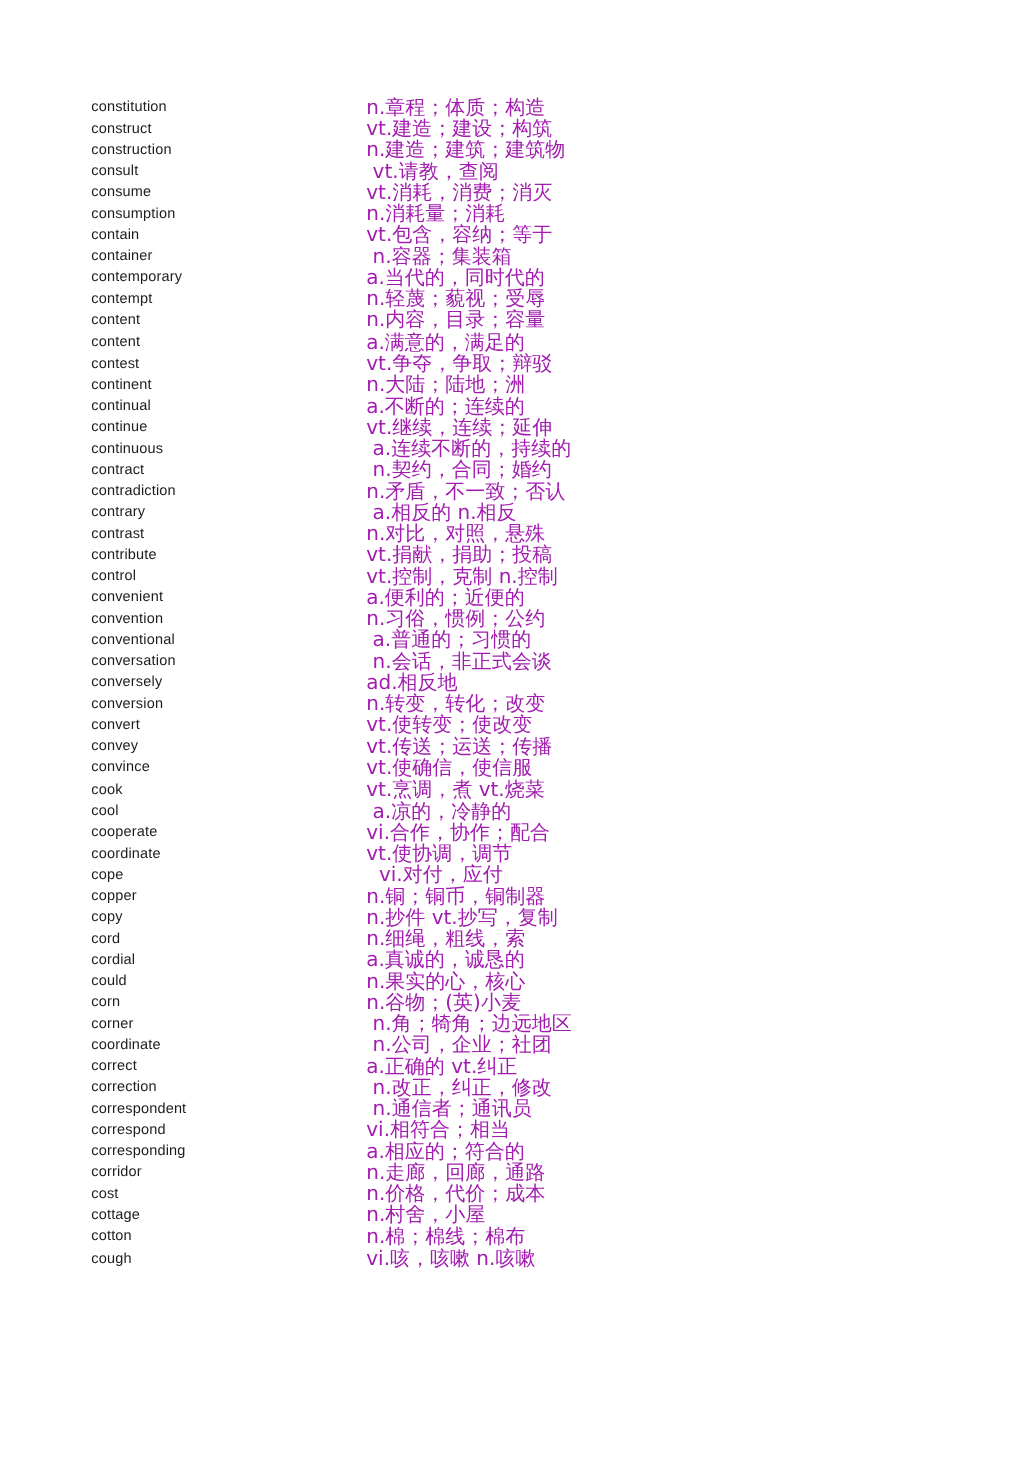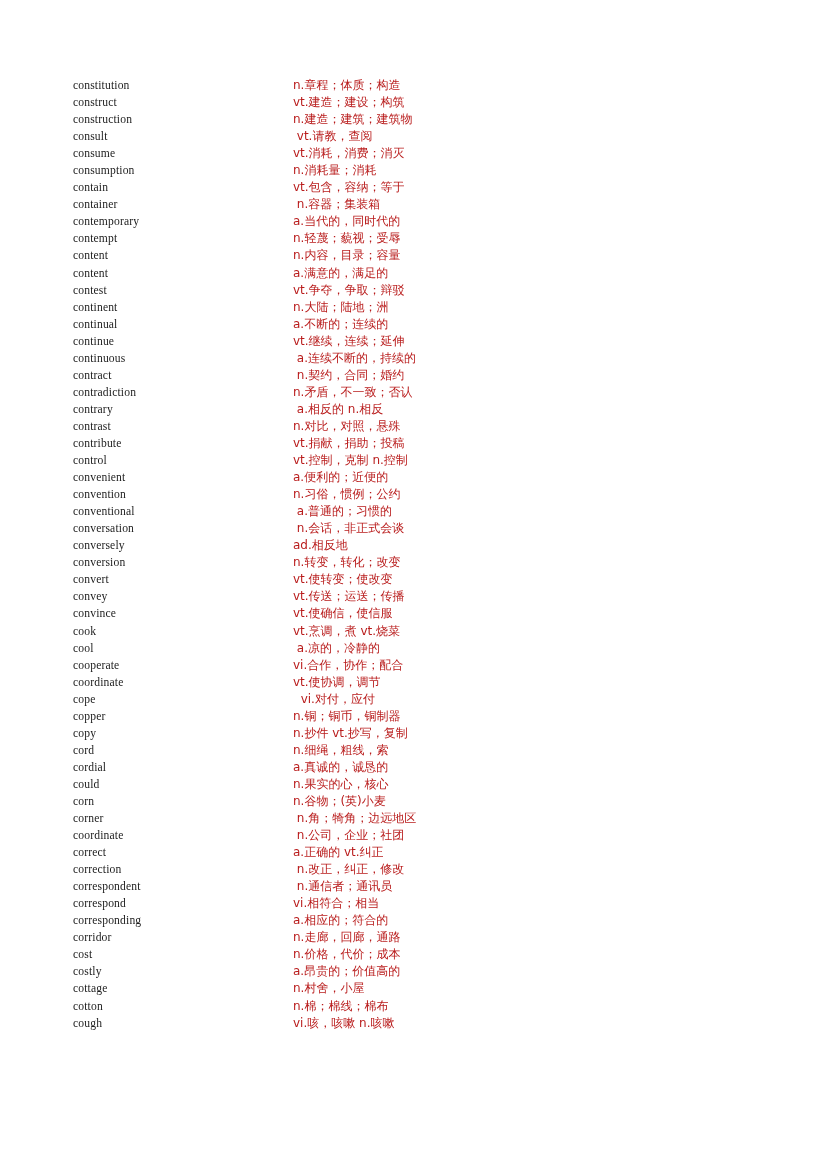--- a/index.html
+++ b/index.html
@@ -32,32 +32,32 @@
     display: block;
     height: 17.05px;
     line-height: 17.05px;
     white-space: nowrap;
     position: relative;
   }
   .word {
     position: absolute;
     left: 0;
     top: 0;
-    font-family: Liberation Serif, serif;
+    font-family: Liberation Sans, sans-serif;
     font-size: 11.6px;
     letter-spacing: 0.15px;
     color: #1c1c1c;
   }
   .definition {
     position: absolute;
     left: 220px;
     top: 0;
     font-family: "DejaVu Sans", "Liberation Sans", sans-serif;
-    font-size: 12px;
-    color: #b91c1c;
+    font-size: 16px;
+    color: #a21caf;
     white-space: pre;
   }
 </style>
 </head>
 <body>
 
 <div id="page">
   <div id="vocab-list">
       <div class="vocab-row">
         <span class="word">constitution</span>
@@ -261,24 +261,20 @@
       </div>
       <div class="vocab-row">
         <span class="word">corridor</span>
         <span class="definition">n.走廊，回廊，通路</span>
       </div>
       <div class="vocab-row">
         <span class="word">cost</span>
         <span class="definition">n.价格，代价；成本</span>
       </div>
       <div class="vocab-row">
-        <span class="word">costly</span>
-        <span class="definition">a.昂贵的；价值高的</span>
-      </div>
-      <div class="vocab-row">
         <span class="word">cottage</span>
         <span class="definition">n.村舍，小屋</span>
       </div>
       <div class="vocab-row">
         <span class="word">cotton</span>
         <span class="definition">n.棉；棉线；棉布</span>
       </div>
       <div class="vocab-row">
         <span class="word">cough</span>
         <span class="definition">vi.咳，咳嗽 n.咳嗽</span>

